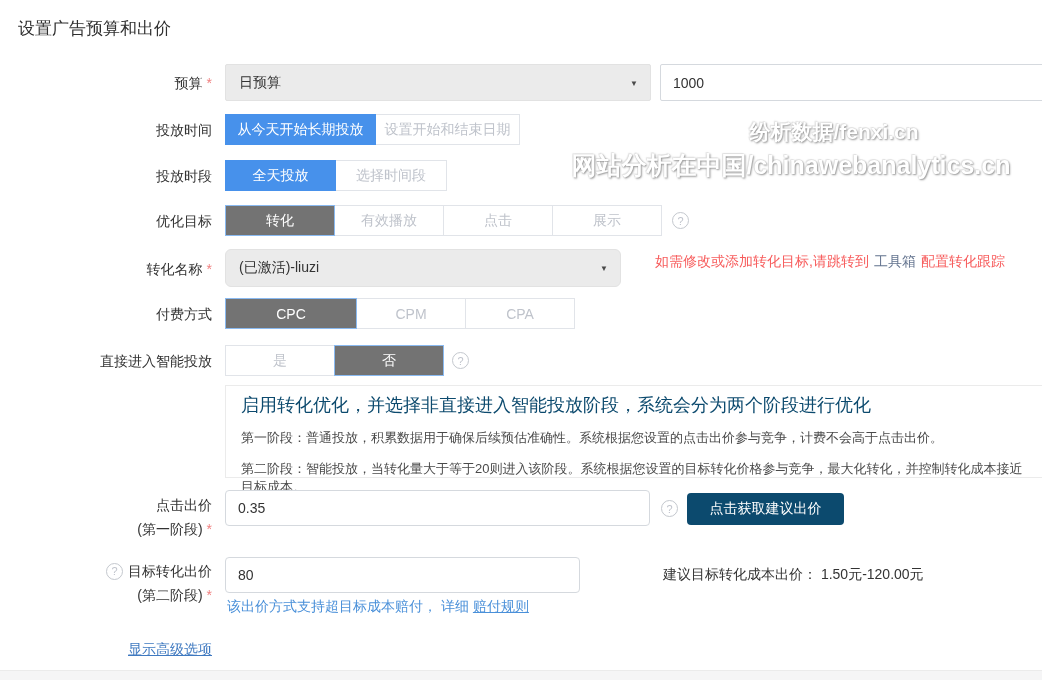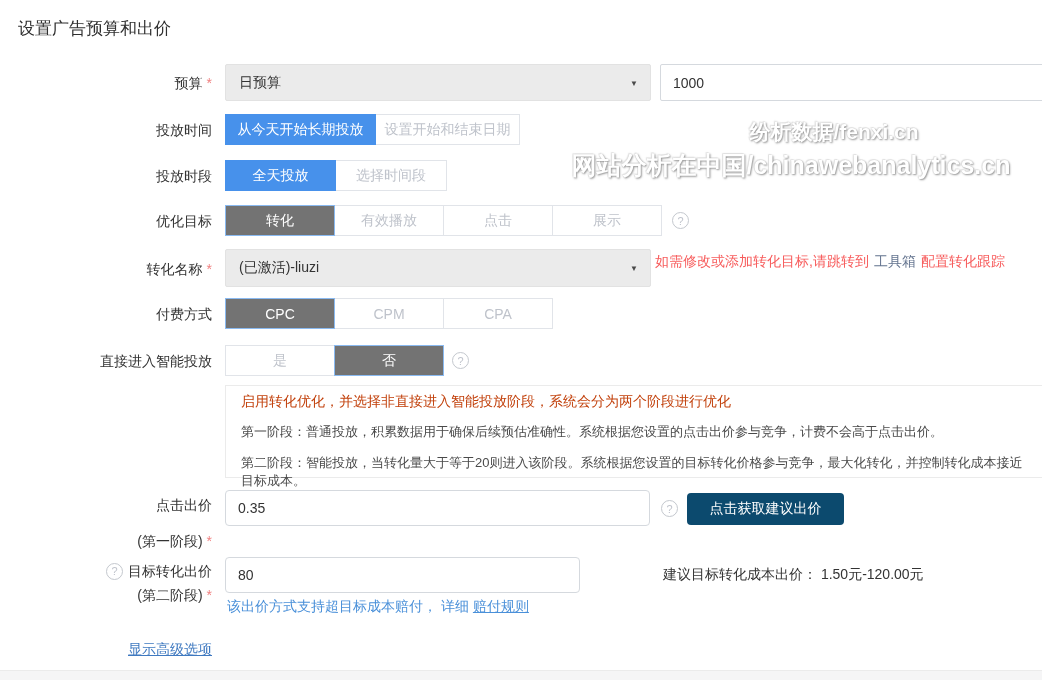--- a/index.html
+++ b/index.html
@@ -36,21 +36,21 @@
   .help { position:absolute; width:17px; height:17px; border-radius:50%; border:1px solid #C4C8CE;
           color:#C0C4CC; font-size:11px; display:flex; align-items:center; justify-content:center; cursor:pointer; }
   .help-inline { position:static; flex:0 0 auto; }
 
   .rednote { position:absolute; font-size:14px; color:#F75C5C; white-space:nowrap; }
   .toolbox-link { color:#64748F; margin:0 5px; cursor:pointer; text-decoration:none; }
   .red-link { color:#F75C5C; cursor:pointer; text-decoration:none; }
 
   .infobox { position:absolute; left:225px; top:385px; right:-2px; height:93px;
              border:1px solid #EBEBEB; padding:7px 10px 0 15px; background:#fff; }
-  .infobox .l1 { font-size:14px; color:#c2410c; margin-bottom:12px; }
+  .infobox .l1 { font-size:18px; color:#0c4a6e; margin-bottom:12px; }
   .infobox .l2 { font-size:13px; color:#4a4a4a; margin-bottom:13px; }
 
   .action-btn { position:absolute; background:#0c4a6e; color:#fff; font-size:14px; border-radius:4px;
                 display:flex; align-items:center; justify-content:center; cursor:pointer; }
   .sugg { position:absolute; font-size:14px; color:#333; white-space:nowrap; }
   .bluenote { position:absolute; font-size:14px; color:#4A90D9; white-space:nowrap; }
   .ulink { color:#4A90D9; text-decoration:underline; cursor:pointer; margin-left:4px; }
   .adv-link { position:absolute; font-size:14px; color:#3F79C0; text-decoration:underline; cursor:pointer; }
 
   .bottom-strip { position:absolute; left:0; right:0; top:670px; height:10px; background:#F5F5F6; border-top:1px solid #EBEBEB; }
@@ -95,50 +95,50 @@
     <div class="opt sel-light" style="width:110px;">转化</div>
     <div class="opt" style="width:110px;">有效播放</div>
     <div class="opt" style="width:110px;">点击</div>
     <div class="opt" style="width:110px;">展示</div>
   </div>
   <div class="help" style="left:672px; top:212px;">?</div>
 
   <div class="flabel" style="top:261px;">
     <span>转化名称</span><span class="req">*</span>
   </div>
-  <div class="select" style="left:225px; top:249px; width:426px; height:38px;">
+  <div class="select" style="left:225px; top:249px; width:396px; height:38px;border-radius:6px;">
     <span>(已激活)-liuzi</span>
     <span class="caret">▼</span>
   </div>
   <div class="rednote" style="left:655px; top:253px;">
     <span>如需修改或添加转化目标,请跳转到</span><a class="toolbox-link">工具箱</a><a class="red-link">配置转化跟踪</a>
   </div>
 
   <div class="flabel" style="top:306px;">付费方式</div>
   <div class="seg" style="left:225px; top:298px;">
-    <div class="opt sel-light" style="width:110px;">CPC</div>
+    <div class="opt sel-light" style="width:132px;">CPC</div>
     <div class="opt" style="width:110px;">CPM</div>
     <div class="opt" style="width:110px;">CPA</div>
   </div>
 
   <div class="flabel" style="top:353px;">直接进入智能投放</div>
   <div class="seg" style="left:225px; top:345px;">
     <div class="opt" style="width:110px;">是</div>
     <div class="opt sel-light" style="width:110px;">否</div>
   </div>
   <div class="help" style="left:452px; top:352px;">?</div>
 
   <div class="infobox">
     <p class="l1">启用转化优化，并选择非直接进入智能投放阶段，系统会分为两个阶段进行优化</p>
     <p class="l2">第一阶段：普通投放，积累数据用于确保后续预估准确性。系统根据您设置的点击出价参与竞争，计费不会高于点击出价。</p>
     <p class="l2">第二阶段：智能投放，当转化量大于等于20则进入该阶段。系统根据您设置的目标转化价格参与竞争，最大化转化，并控制转化成本接近目标成本。</p>
   </div>
 
   <div class="flabel" style="top:497px;">点击出价</div>
-  <div class="flabel" style="top:521px;margin-top:12px;">
+  <div class="flabel" style="top:521px;">
     <span>(第一阶段)</span><span class="req">*</span>
   </div>
   <input class="tinput round" style="left: 225px; top: 490px; width: 425px; height: 36px;" value="0.35">
   <div class="help" style="left:661px; top:500px;">?</div>
   <div class="action-btn" style="left:687px; top:493px; width:157px; height:32px;">点击获取建议出价</div>
 
   <div class="flabel flabel-flex" style="top:563px;">
     <span class="help help-inline">?</span>
     <span>目标转化出价</span>
   </div>

